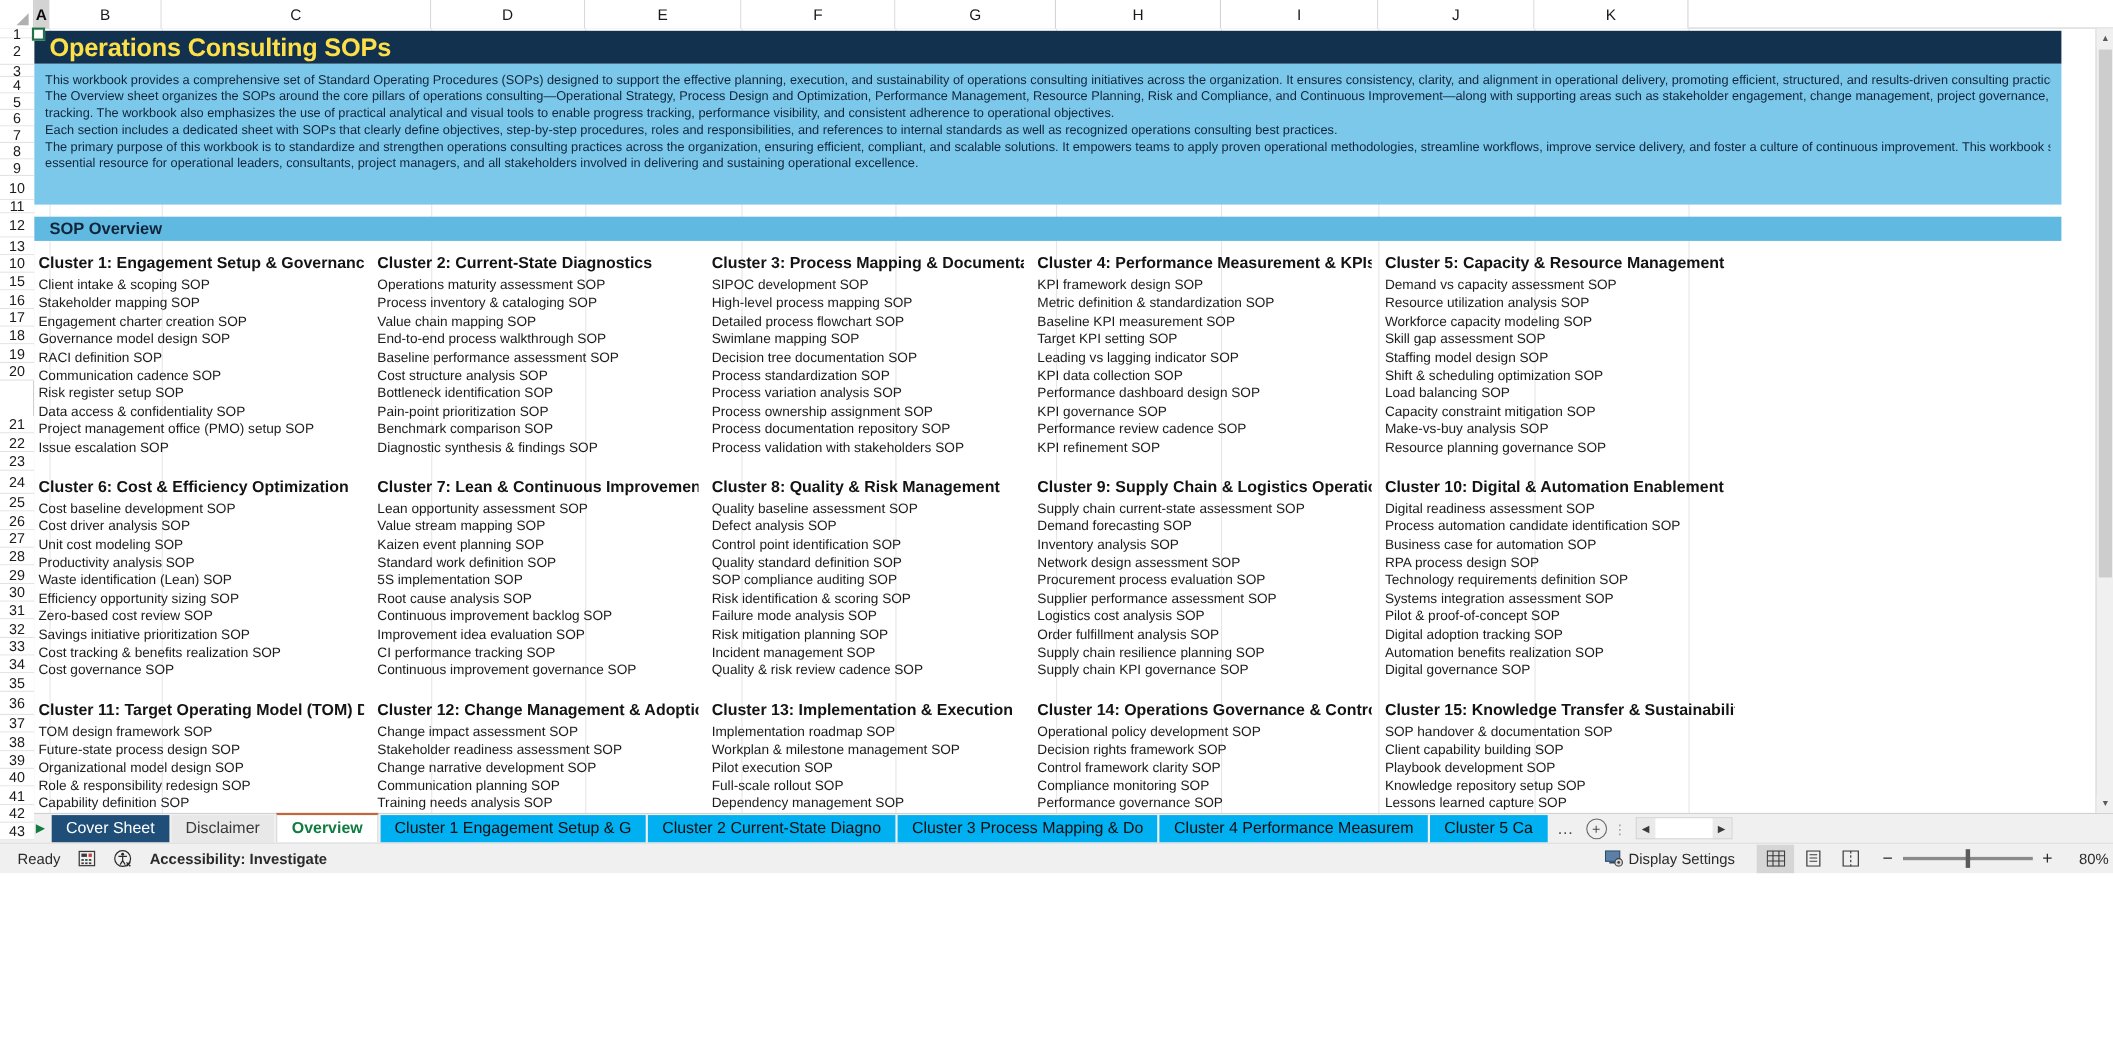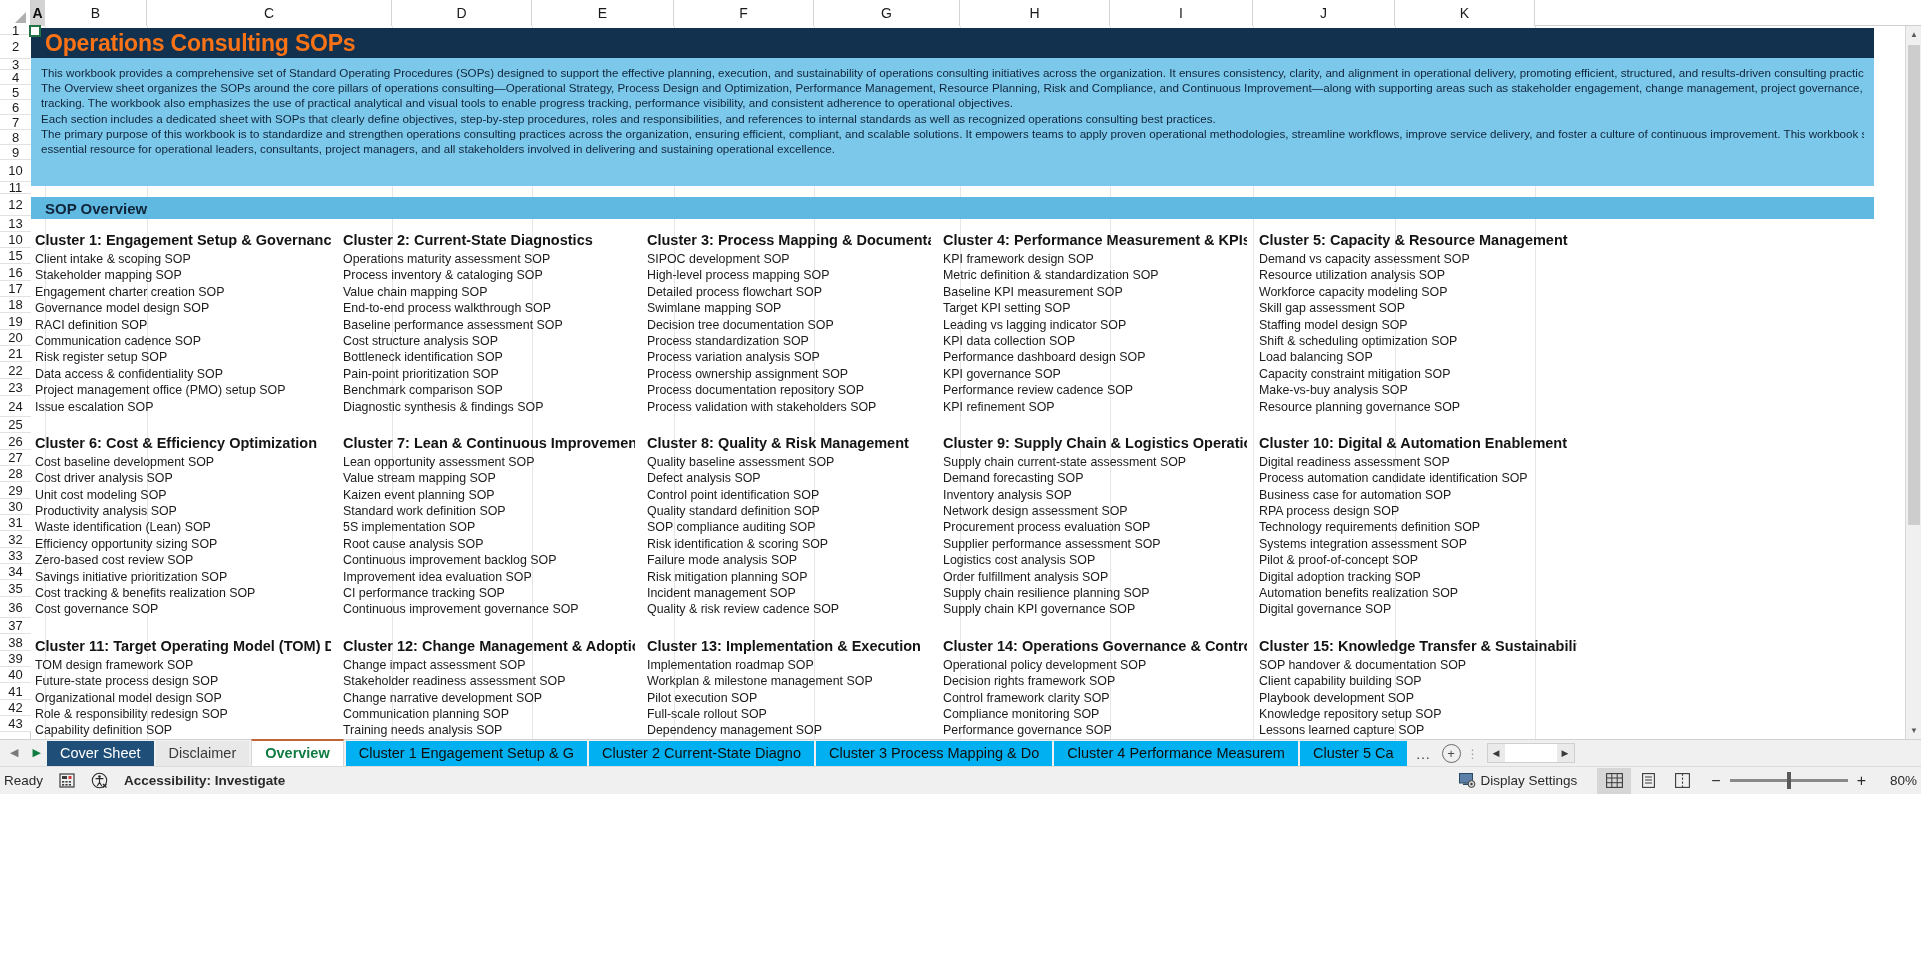--- a/index.html
+++ b/index.html
@@ -51,21 +51,21 @@
     width: 1874px; height: 713px; background: #ffffff; overflow: hidden;
   }
   .vgrid { position: absolute; top: 0; bottom: 0; width: 1px; background: #e6e6e6; }
 
   
   .title-banner {
     position: absolute; left: 0; top: 2px; width: 1843px; height: 30px;
     background: #11314f; display: flex; align-items: center;
   }
   .title-banner .t {
-    color: #f97316; font-size: 23px; font-weight: 700; padding-left: 14px;
+    color: #fde047; font-size: 23px; font-weight: 700; padding-left: 14px;
     letter-spacing: -0.2px;
   }
   .intro-block {
     position: absolute; left: 0; top: 32px; width: 1843px; height: 128px;
     background: #7cc8ea; padding: 7px 10px 0 10px;
   }
   .intro-line {
     color: #10243a; font-size: 11.6px; line-height: 15.2px;
     white-space: nowrap; overflow: hidden;
   }
@@ -156,21 +156,21 @@
     font-size: 9px; color: #3a3a3a; background: #eaeaea;
   }
   .hsb .bar { flex: 1; height: 18px; background: #ffffff; }
 
   
   .statusbar {
     position: absolute; left: 0; top: 766px; width: 1921px; height: 28px;
     background: #f0f0f0; border-top: 1px solid #dcdcdc;
     display: flex; align-items: center; font-size: 13.5px; color: #2a2a2a;
   }
-  .sb-left { display: flex; align-items: center; gap: 16px; padding-left: 4px; }
+  .sb-left { display: flex; align-items: center; gap: 16px; padding-left: 16px; }
   .sb-right { margin-left: auto; display: flex; align-items: center; gap: 0; padding-right: 4px; }
   .sb-icon { display: inline-flex; align-items: center; }
   .view-btn {
     width: 34px; height: 26px; display: flex; align-items: center; justify-content: center;
   }
   .view-btn.active { background: #d6d6d6; }
   .zoom-ctrl { display: flex; align-items: center; gap: 9px; margin-left: 12px; }
   .zoom-track { position: relative; width: 118px; height: 3px; background: #8a8a8a; }
   .zoom-knob {
     position: absolute; left: 57px; top: -7px; width: 4px; height: 17px; background: #5a5a5a;
@@ -219,21 +219,21 @@
       <div class="row-cell" style="height: 12px;">11</div>
       <div class="row-cell" style="height: 22px;">12</div>
       <div class="row-cell" style="height: 16px;">13</div>
       <div class="row-cell" style="height: 16px;">10</div>
       <div class="row-cell" style="height: 16px;">15</div>
       <div class="row-cell" style="height: 17px;">16</div>
       <div class="row-cell" style="height: 16px;">17</div>
       <div class="row-cell" style="height: 16px;">18</div>
       <div class="row-cell" style="height: 17px;">19</div>
       <div class="row-cell" style="height: 16px;">20</div>
-      <div class="row-cell" style="height: 16px;">21</div>
+      <div class="row-cell" style="height: 16px; margin-top: 32px;">21</div>
       <div class="row-cell" style="height: 17px;">22</div>
       <div class="row-cell" style="height: 17px;">23</div>
       <div class="row-cell" style="height: 21px;">24</div>
       <div class="row-cell" style="height: 16px;">25</div>
       <div class="row-cell" style="height: 17px;">26</div>
       <div class="row-cell" style="height: 16px;">27</div>
       <div class="row-cell" style="height: 16px;">28</div>
       <div class="row-cell" style="height: 17px;">29</div>
       <div class="row-cell" style="height: 16px;">30</div>
       <div class="row-cell" style="height: 16px;">31</div>

